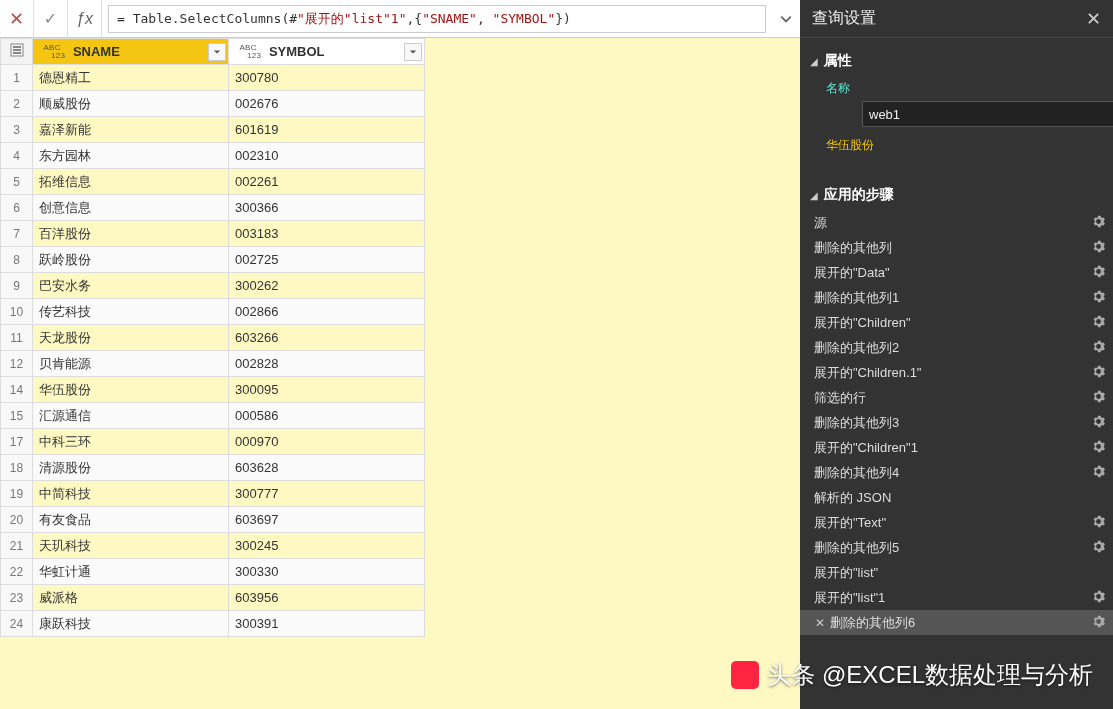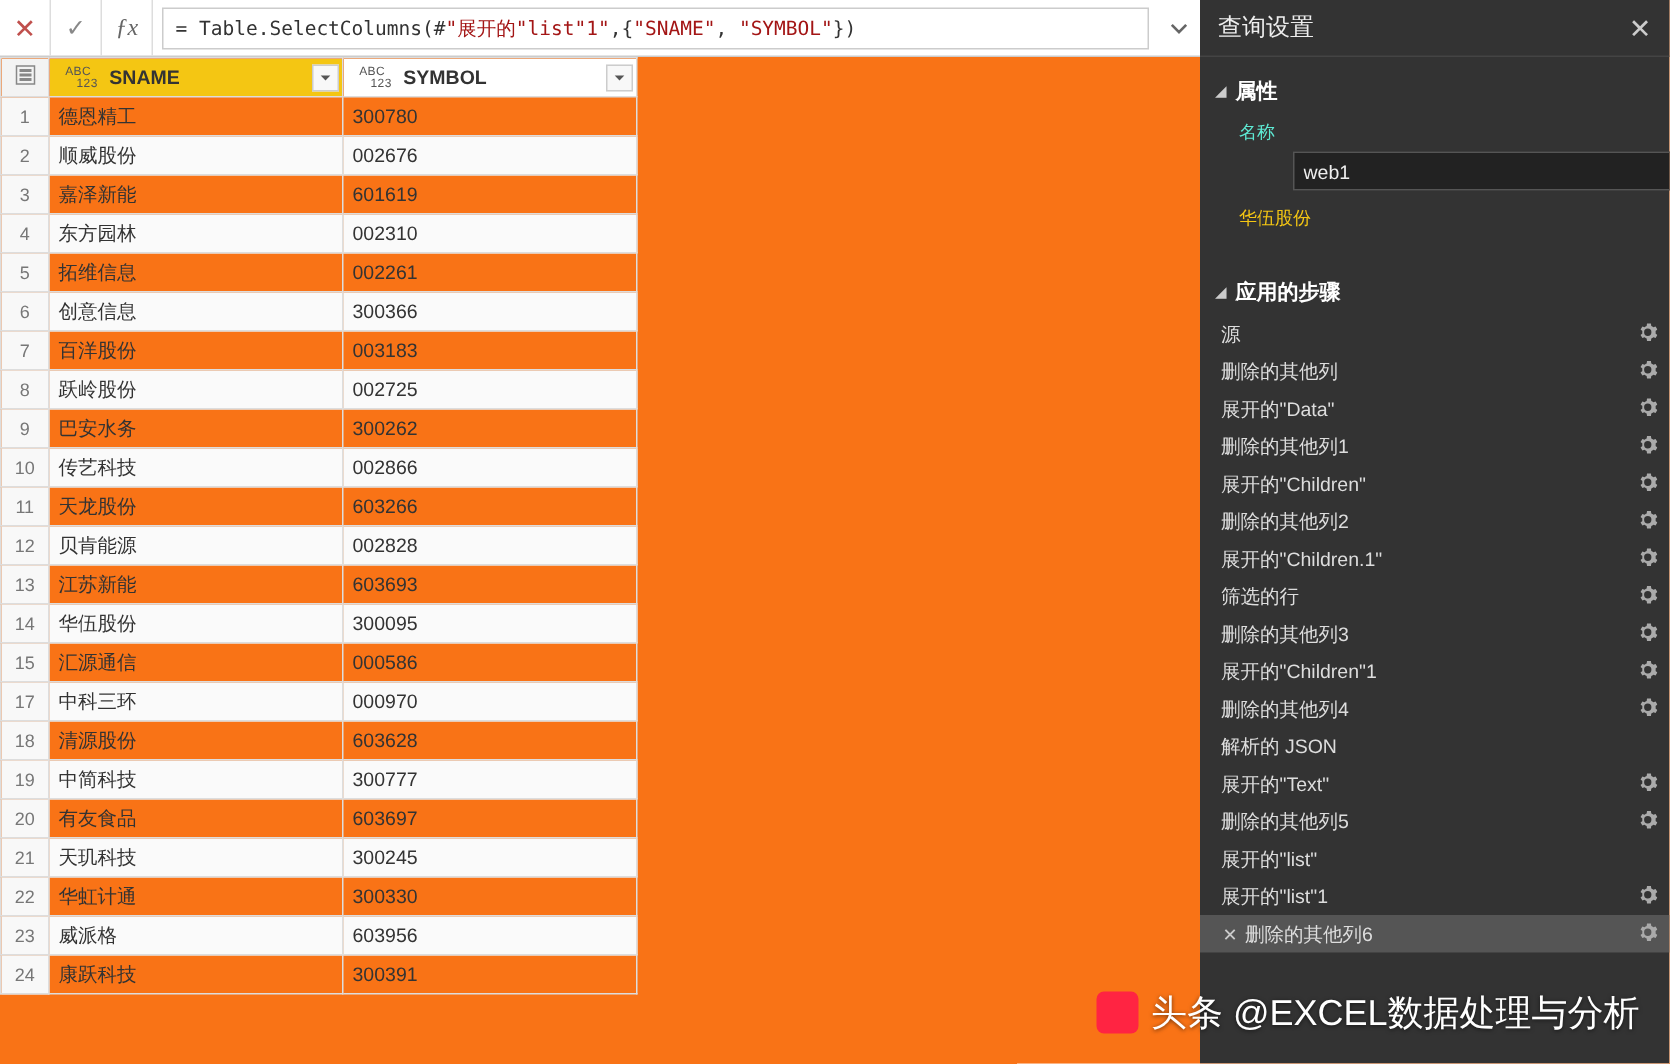--- a/index.html
+++ b/index.html
@@ -7,31 +7,31 @@
     
     .app { display: flex; height: 100%; }
     .left-pane { flex: 1; display: flex; flex-direction: column; background: #fff; }
     .right-pane { width: 313px; background: #333333; color: #ddd; display: flex; flex-direction: column; }
     
     
     .formula-bar { display: flex; align-items: center; height: 38px; border-bottom: 1px solid #ccc; }
     .fb-btn { width: 34px; height: 100%; display: flex; align-items: center; justify-content: center; border-right: 1px solid #ddd; color: #888; cursor: pointer; }
     .fb-cancel { color: #c0504d; font-size: 18px; }
     .fb-confirm { color: #888; font-size: 16px; }
-    .fb-fx { font-style: italic; font-family: Liberation Serif, serif; font-size: 16px; color: #666; }
+    .fb-fx { font-style: italic; font-family: Liberation Sans, sans-serif; font-size: 16px; color: #666; }
     .fb-input { flex: 1; height: 28px; border: 1px solid #ccc; margin: 0 6px; padding: 0 8px; font-family: Consolas, monospace; font-size: 13px; background: #fff; display: flex; align-items: center; }
     .fb-input .eq { color: #333; }
     .fb-input .fn { color: #333; }
     .fb-input .str { color: #a31515; }
     .fb-input .paren { color: #333; }
     .fb-expand { width: 28px; display: flex; align-items: center; justify-content: center; color: #888; cursor: pointer; font-size: 14px; transform: rotate(0deg); }
     .fb-expand svg { width: 12px; height: 12px; }
     
     
-    .grid-wrap { flex: 1; overflow: auto; background: #f97316; }
+    .grid-wrap { flex: 1; overflow: auto; background: #fef9c3; }
     .grid { border-collapse: collapse; }
     .grid th, .grid td { border: 1px solid #ddd; height: 26px; padding: 0 6px; text-align: left; font-weight: normal; }
     .grid .corner { width: 32px; background: #f3f3f3; text-align: center; }
     .grid .rownum { width: 32px; background: #f8f8f8; text-align: center; color: #777; font-size: 12px; }
     .grid thead th { background: #fff; position: relative; }
     .grid thead th.col-sname { background: #f4c613; }
     .grid thead th.col-symbol { background: #fff; }
     .col-sname { width: 196px; }
     .col-symbol { width: 196px; }
     .col-icon { display: inline-flex; flex-direction: column; align-items: center; font-size: 8px; line-height: 8px; color: #555; margin-right: 4px; vertical-align: middle; }
@@ -178,25 +178,20 @@
               <td class="rownum">11</td>
     <td>天龙股份</td>
     <td>603266</td>
             </tr>
             <tr>
               <td class="rownum">12</td>
     <td>贝肯能源</td>
     <td>002828</td>
             </tr>
             <tr>
-              <td class="rownum">13</td>
-    <td>江苏新能</td>
-    <td>603693</td>
-            </tr>
-            <tr>
               <td class="rownum">14</td>
     <td>华伍股份</td>
     <td>300095</td>
             </tr>
             <tr>
               <td class="rownum">15</td>
     <td>汇源通信</td>
     <td>000586</td>
             </tr>
             <tr>

